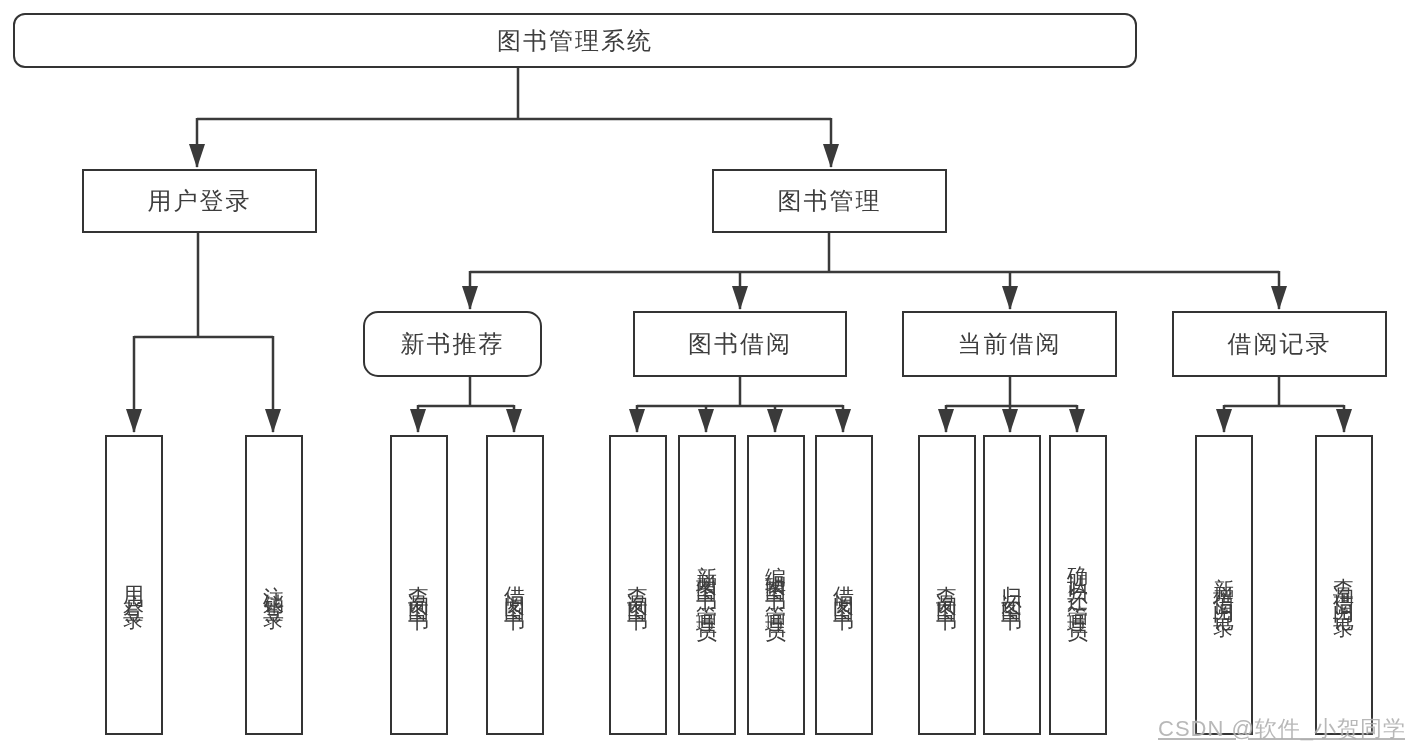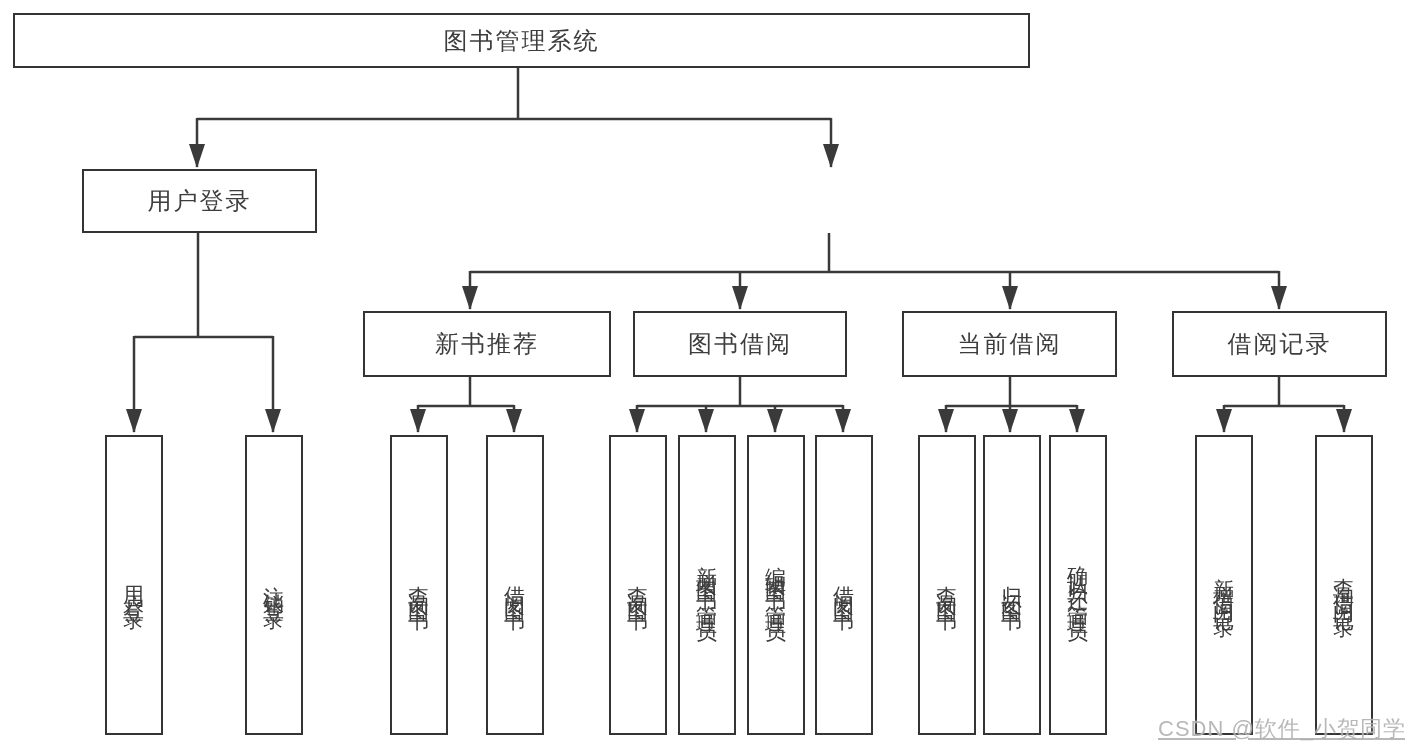--- a/index.html
+++ b/index.html
@@ -29,25 +29,25 @@
     border: 2px solid #343434;
     display: flex;
     align-items: center;
     justify-content: center;
     color: #3d3d3d;
     font-size: 24px;
     letter-spacing: 2px;
     z-index: 1;
     white-space: nowrap;
   }
-  .node.root   { left: 13px;  top: 13px;  width: 1017px; height: 55px; }
+  .node.root   { left: 13px;  top: 13px;  width: 1124px; height: 55px; border-radius: 12px; }
   .node.lvl2-a { left: 82px;  top: 169px; width: 235px;  height: 64px; }
   .node.lvl2-b { left: 712px; top: 169px; width: 235px;  height: 64px; }
   .node.lvl3   { top: 311px; height: 66px; }
-  .node.c0 { left: 363px;  width: 248px; }
+  .node.c0 { left: 363px;  width: 179px; border-radius: 15px; }
   .node.c1 { left: 633px;  width: 214px; }
   .node.c2 { left: 902px;  width: 215px; }
   .node.c3 { left: 1172px; width: 215px; }
   .node.leaf {
     top: 435px;
     width: 58px;
     height: 300px;
     font-size: 21px;
     letter-spacing: 0;
   }
@@ -132,20 +132,23 @@
     </g>
   </svg>
 
   <div class="node root">
     <span>图书管理系统</span>
   </div>
 
   <div class="node lvl2-a">
     <span>用户登录</span>
   </div>
+  <div class="node lvl2-b">
+    <span>图书管理</span>
+  </div>
 
   <div class="node lvl3 c0">
     <span>新书推荐</span>
   </div>
   <div class="node lvl3 c1">
     <span>图书借阅</span>
   </div>
   <div class="node lvl3 c2">
     <span>当前借阅</span>
   </div>

